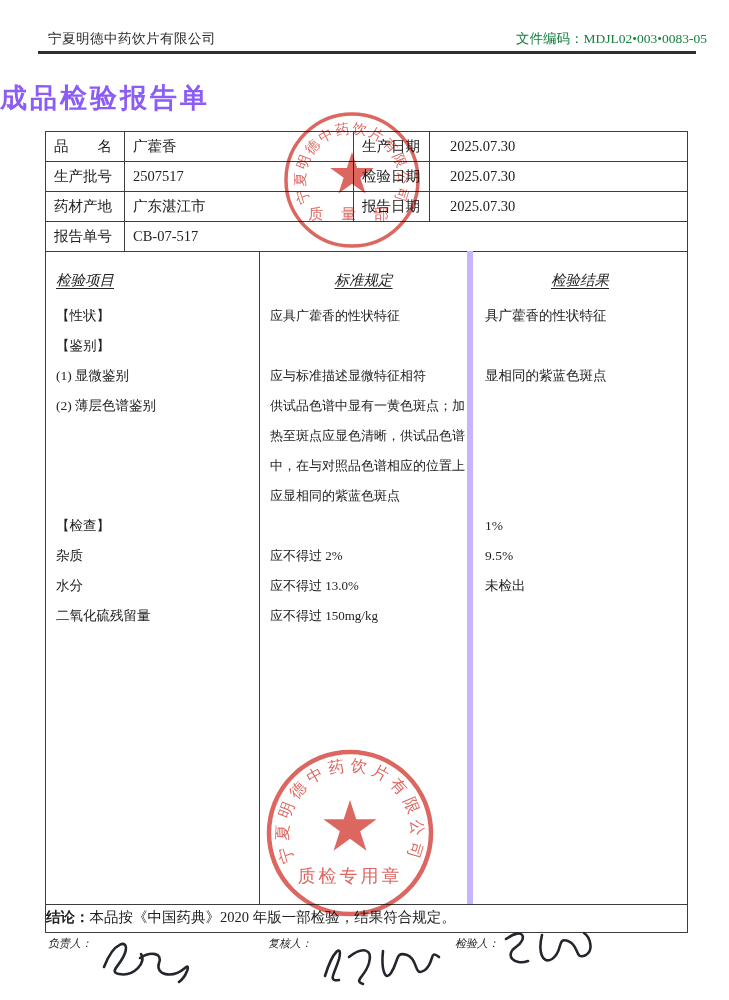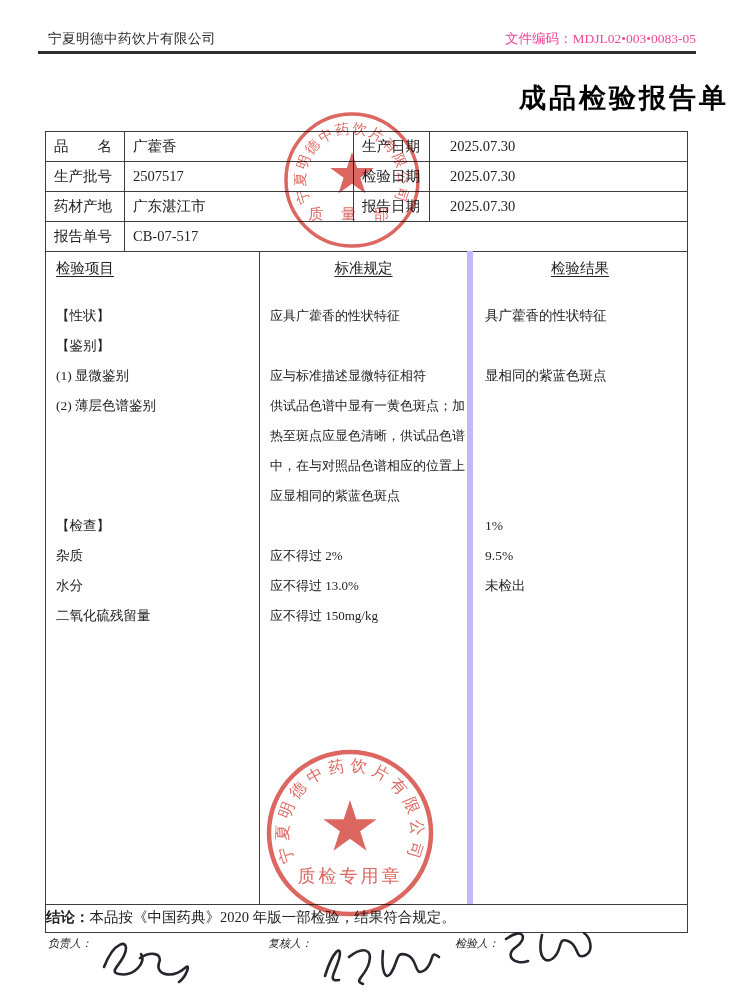--- a/index.html
+++ b/index.html
@@ -4,39 +4,39 @@
 <style>
   * { margin:0; padding:0; box-sizing:border-box; }
   html,body { background:#e8e8e8; }
   .page {
     position:relative; width:729px; height:1000px; background:#ffffff;
     font-family:"Liberation Serif","DejaVu Serif",serif; color:#222;
     overflow:hidden; margin:0 auto;
   }
   
   .hdr-company { position:absolute; left:48px; top:30px; font-size:13.5px; color:#2a2a2a; letter-spacing:0.5px; }
-  .hdr-code    { position:absolute; right:33px; top:30px; font-size:13.5px; color:#ec4899; }
+  .hdr-code    { position:absolute; right:22px; top:30px; font-size:13.5px; color:#15803d; }
   .hdr-rule    { position:absolute; left:38px; right:33px; top:51px; height:2.5px; background:#2e2e2e; }
-  .doc-title   { position:absolute; left:0; top:80px; width:100%; text-align:right;
-                 font-size:27px; font-weight:bold; letter-spacing:3px; color:#000000; }
+  .doc-title   { position:absolute; left:0; top:80px; width:100%; text-align:left;
+                 font-size:27px; font-weight:bold; letter-spacing:3px; color:#8b5cf6; }
   
   .info-table { position:absolute; left:45px; top:131px; width:643px; border:1.5px solid #3d3d3d; border-bottom:none; }
   .info-row   { display:grid; grid-template-columns:78px 229px 76px 1fr; height:30px; border-bottom:1px solid #3d3d3d; }
   .info-row.last { grid-template-columns:78px 1fr; }
   .icell { border-left:1px solid #3d3d3d; padding-left:8px; line-height:29px; font-size:14.5px; white-space:nowrap; overflow:hidden; }
   .icell.first { border-left:none; }
   .icell.date-val { padding-left:20px; }
   
   .main-table { position:absolute; left:45px; top:251px; width:643px; height:654px;
                 border:1.5px solid #3d3d3d; border-top:none; display:flex; }
   .mcol  { height:100%; overflow:hidden; }
   .mcol1 { width:213px; }
   .mcol2 { width:208px; border-left:1px solid #3d3d3d; }
   .mcol3 { flex:1; border-left:6px solid #c4b5fd; }
-  .col-header { height:50px; padding-top:8px; font-size:14.5px; }
+  .col-header { height:50px; padding-top:20px; font-size:14.5px;font-style:italic; }
   .col-header span { text-decoration:underline; text-underline-offset:3px; }
   .mcol1 .col-header { text-align:left; padding-left:10px; }
   .mcol2 .col-header, .mcol3 .col-header { text-align:center; }
   .tline { height:30px; line-height:30px; font-size:13.5px; padding-left:10px; white-space:nowrap; overflow:hidden; }
   .mcol2 .tline { font-size:13px; }
   .mcol3 .tline { padding-left:12px; }
   
   .conclusion { position:absolute; left:45px; top:905px; width:643px; height:28px;
                 border:1.5px solid #3d3d3d; border-top:none; line-height:25px;
                 padding-left:0; font-size:14.5px; white-space:nowrap; overflow:hidden; }

